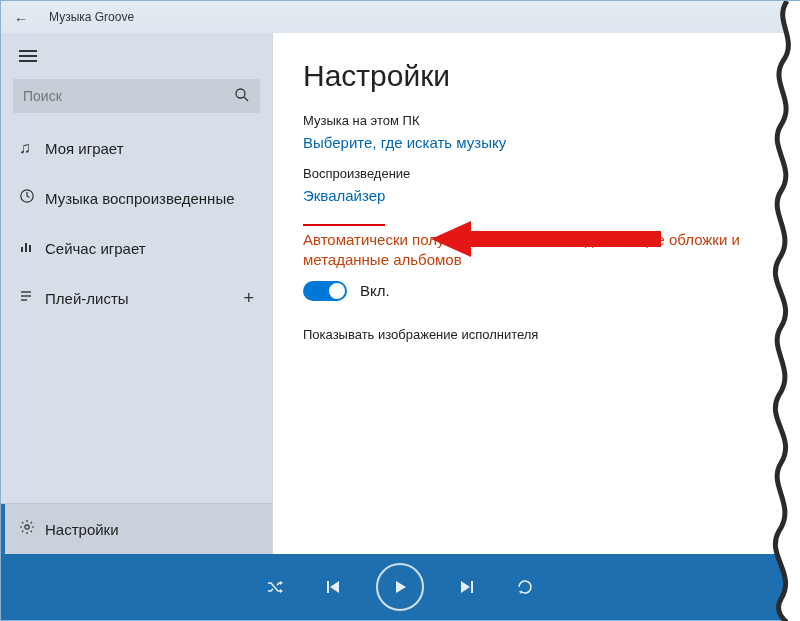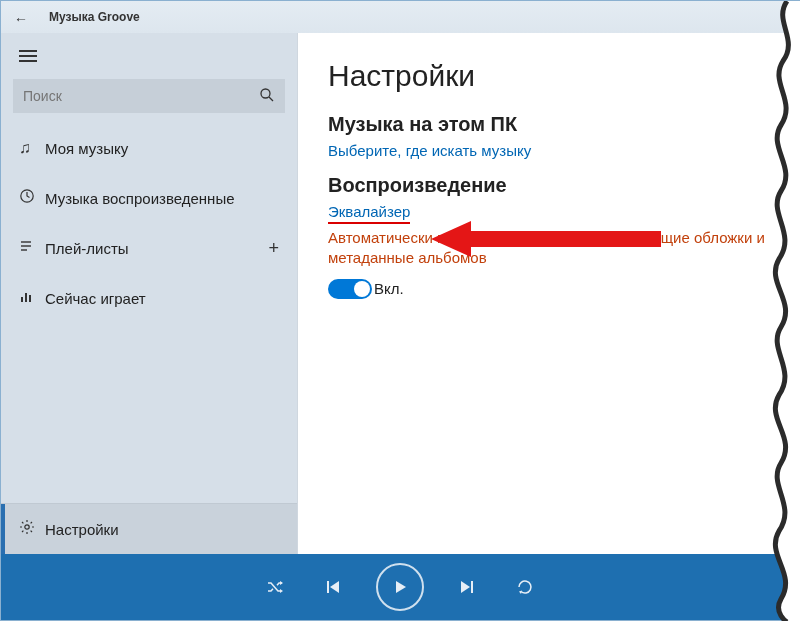--- a/index.html
+++ b/index.html
@@ -1,40 +1,40 @@
 <!DOCTYPE html>
 <html><head>
 <meta charset="utf-8">
 <style>
   * { box-sizing: border-box; margin: 0; padding: 0; font-family: "Segoe UI", Arial, sans-serif; }
   html, body { width: 800px; height: 621px; overflow: hidden; background:#fff; }
   .window { width: 800px; height: 621px; display: flex; flex-direction: column; border: 1px solid #8ab0d0; position: relative; }
   .titlebar { height: 32px; background: linear-gradient(to bottom,#e4ecf3,#dde6ee); display:flex; align-items:center; padding:0 8px; font-size:12px; color:#333; }
   .titlebar .back { width:24px; text-align:center; font-size:14px; cursor:pointer; }
-  .titlebar .title { margin-left:16px;font-weight:bold; }
+  .titlebar .title { margin-left:16px; }
   .body { flex:1; display:flex; min-height:0; }
-  .sidebar { width:297px; background:#d6dfe8; display:flex; flex-direction:column; border-right:1px solid #cfd7df; }
+  .sidebar { width:272px; background:#d6dfe8; display:flex; flex-direction:column; border-right:1px solid #cfd7df; }
   .hamburger { padding:14px 18px; cursor:pointer; }
   .hamburger div { width:18px; height:2px; background:#333; margin:3px 0; }
   .search { margin:0 12px 10px 12px; background:#c6cfd8; height:34px; display:flex; align-items:center; padding:0 10px; cursor:text; }
   .search input { flex:1; border:none; background:transparent; outline:none; font-size:14px; color:#333; }
   .search .icon { font-size:15px; color:#333; }
   .nav { flex:1; }
   .nav-item { display:flex; align-items:center; height:50px; padding:0 18px; font-size:15px; color:#222; cursor:pointer; }
   .nav-item .ico { width:26px; font-size:16px; color:#333; }
   .nav-item .plus { margin-left:auto; font-size:18px; color:#333; }
   .nav-bottom { border-top:1px solid #c0c9d2; }
   .nav-bottom .nav-item.active { background:#c9d2db; border-left:4px solid #2a6fb0; padding-left:14px; }
   .content { flex:1; padding:26px 30px 10px 30px; overflow:hidden; color:#222; position:relative; }
   .content h1 { font-weight:300; font-size:30px; margin-bottom:20px; }
-  .section-title { font-size:20px; font-weight:700; margin-top:14px; margin-bottom:6px; }
+  .section-title { font-size:13px; font-weight:400; margin-top:14px; margin-bottom:6px; }
   .link { color:#0066b4; font-size:15px; cursor:pointer; }
-  .link.underline { border-bottom:2px solid #d90000; padding-bottom:2px; display:inline-block; }
+  .link.underline { border-bottom:2px solid #d90000; padding-bottom:20px; display:inline-block; }
   .desc { font-size:15px; color:#c2410c; margin-top:4px; line-height:1.35; }
-  .toggle-row { display:flex; align-items:center; margin-top:10px; gap:2px; font-size:15px; }
+  .toggle-row { display:flex; align-items:center; margin-top:10px; gap:13px; font-size:15px; }
   .toggle { width:44px; height:20px; border-radius:10px; position:relative; cursor:pointer; }
   .toggle.on { background:#0078d7; }
   .toggle.on::after { content:""; position:absolute; right:2px; top:2px; width:16px; height:16px; background:#fff; border-radius:50%; }
   .toggle.off { background:#fff; border:2px solid #333; height:16px; width:40px; }
   .toggle.off::after { content:""; position:absolute; left:2px; top:2px; width:12px; height:12px; background:#333; border-radius:50%; }
   .arrow { position:absolute; left:430px; top:216px; pointer-events:none; }
   .player { height:66px; background:#1e6fb0; display:flex; align-items:center; justify-content:center; gap:28px; color:#e6eef6; }
   .pbtn { width:30px; height:30px; display:flex; align-items:center; justify-content:center; cursor:pointer; font-size:18px; }
   .pbtn.play { width:48px; height:48px; border:2px solid #cfe0ee; border-radius:50%; font-size:18px; }
   .torn { position:absolute; right:-8px; top:0; height:621px; width:40px; pointer-events:none; }
@@ -62,51 +62,51 @@
         <span class="icon">
           <svg width="16" height="16" viewBox="0 0 16 16">
               <circle cx="6.5" cy="6.5" r="4.5" fill="none" stroke="#333" stroke-width="1.3"></circle>
               <line x1="10" y1="10" x2="14" y2="14" stroke="#333" stroke-width="1.3"></line>
             </svg>
         </span>
       </div>
       <div class="nav">
         <div class="nav-item">
           <span class="ico">♫</span>
-          <span>Моя музыку</span>
+          <span>Моя играет</span>
         </div>
         <div class="nav-item">
           <span class="ico">
             <svg width="16" height="16" viewBox="0 0 16 16">
                 <circle cx="8" cy="8" r="6.2" fill="none" stroke="#333" stroke-width="1.2"></circle>
                 <path d="M8 4v4l2.5 1.5" fill="none" stroke="#333" stroke-width="1.2"></path>
               </svg>
           </span>
           <span>Музыка воспроизведенные</span>
         </div>
         <div class="nav-item">
           <span class="ico">
             <svg width="16" height="16" viewBox="0 0 16 16">
+                <rect x="2" y="9" width="2" height="5" fill="#333"></rect>
+                <rect x="6" y="5" width="2" height="9" fill="#333"></rect>
+                <rect x="10" y="7" width="2" height="7" fill="#333"></rect>
+              </svg>
+          </span>
+          <span>Сейчас играет</span>
+        </div>
+        <div class="nav-item">
+          <span class="ico">
+            <svg width="16" height="16" viewBox="0 0 16 16">
                 <line x1="2" y1="4" x2="12" y2="4" stroke="#333" stroke-width="1.4"></line>
                 <line x1="2" y1="8" x2="12" y2="8" stroke="#333" stroke-width="1.4"></line>
                 <line x1="2" y1="12" x2="8" y2="12" stroke="#333" stroke-width="1.4"></line>
               </svg>
           </span>
           <span>Плей-листы</span>
           <span class="plus">+</span>
-        </div>
-        <div class="nav-item">
-          <span class="ico">
-            <svg width="16" height="16" viewBox="0 0 16 16">
-                <rect x="2" y="9" width="2" height="5" fill="#333"></rect>
-                <rect x="6" y="5" width="2" height="9" fill="#333"></rect>
-                <rect x="10" y="7" width="2" height="7" fill="#333"></rect>
-              </svg>
-          </span>
-          <span>Сейчас играет</span>
         </div>
       </div>
       <div class="nav-bottom">
         <div class="nav-item active">
           <span class="ico">
             <svg width="16" height="16" viewBox="0 0 16 16">
                 <circle cx="8" cy="8" r="2.2" fill="none" stroke="#333" stroke-width="1.2"></circle>
                 <path d="M8 1v2M8 13v2M1 8h2M13 8h2M3 3l1.4 1.4M11.6 11.6L13 13M3 13l1.4-1.4M11.6 4.4L13 3" stroke="#333" stroke-width="1.2"></path>
               </svg>
           </span>
@@ -123,20 +123,21 @@
 
       <div class="section-title" style="">Воспроизведение</div>
       <span class="link underline">Эквалайзер</span>
 
       <div class="desc">Автоматически получать и обновлять недостающие обложки и метаданные альбомов</div>
       <div class="toggle-row">
         <div class="toggle on"></div>
         <span>Вкл.</span>
       </div>
 
+      <div class="section-title" style="margin-top:26px">Показывать изображение исполнителя</div>
     </div>
   </div>
 
   <svg class="arrow" width="250" height="60">
     <polygon points="0,22 40,4 40,14 230,14 230,30 40,30 40,40" fill="#e41616"></polygon>
   </svg>
 
   <div class="player">
     <div class="pbtn">
       <svg width="20" height="20" viewBox="0 0 20 20" fill="none" stroke="#e6eef6" stroke-width="1.5">

